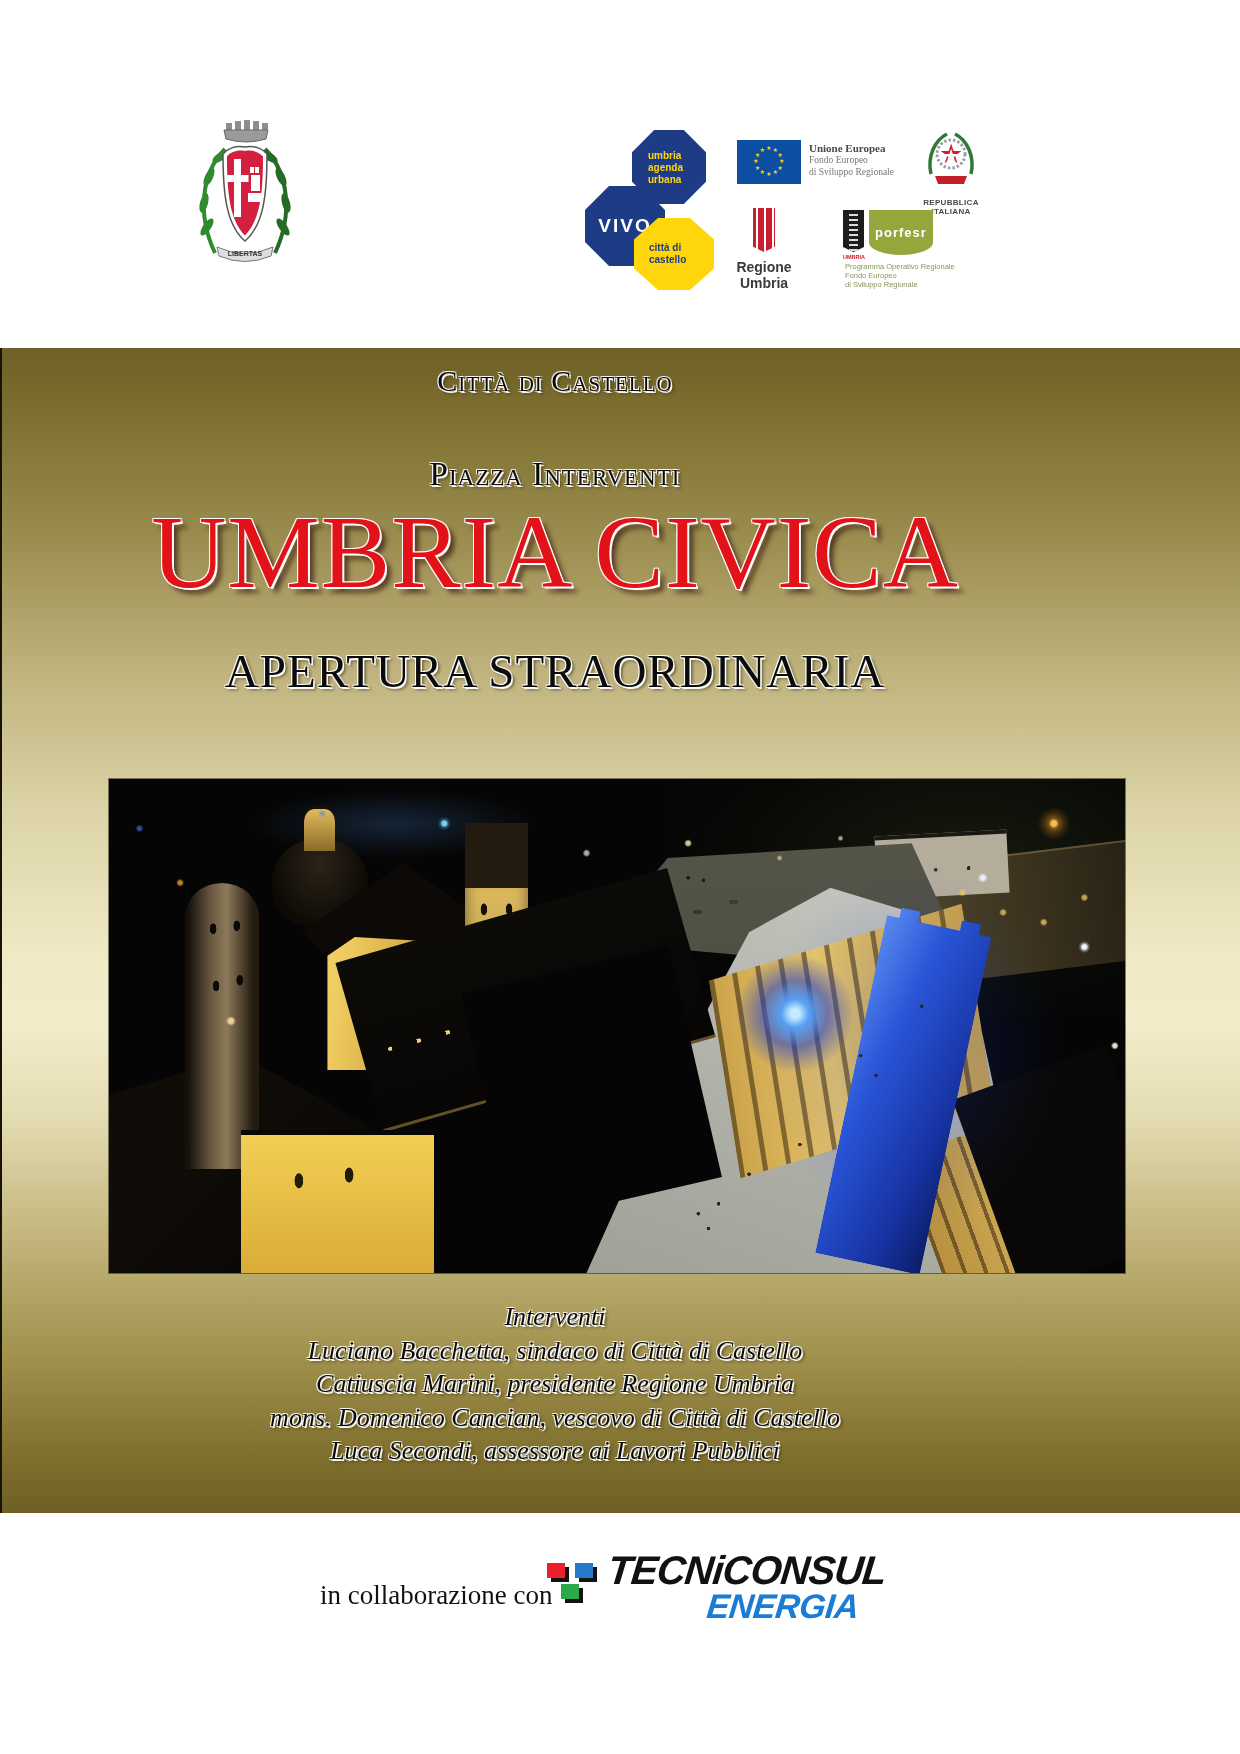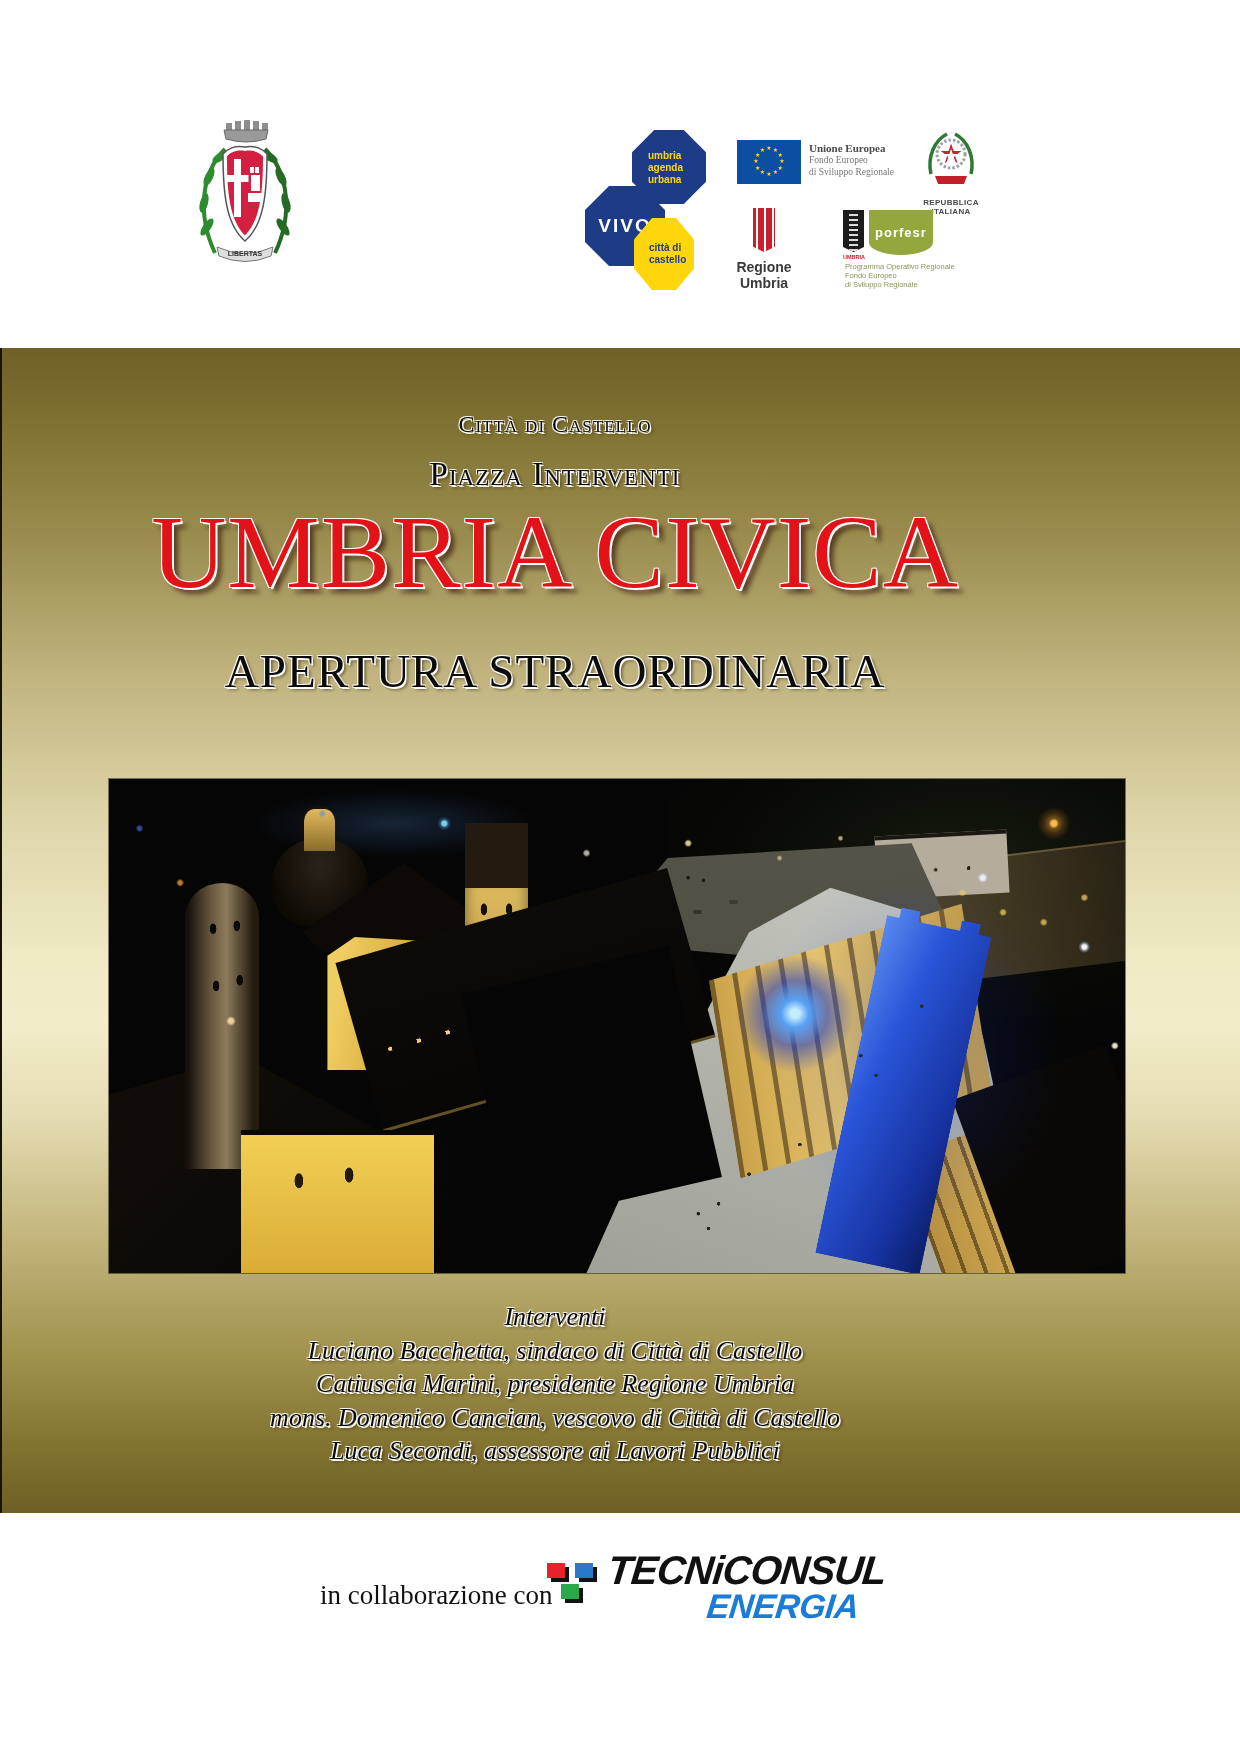--- a/index.html
+++ b/index.html
@@ -11,21 +11,21 @@
 
   .coa{position:absolute;left:193px;top:115px;width:104px;height:170px;}
 
   .vivo-cluster{position:absolute;left:585px;top:130px;width:125px;height:160px;}
   .oct{position:absolute;clip-path:polygon(30% 0,70% 0,100% 30%,100% 70%,70% 100%,30% 100%,0 70%,0 30%);
        font-family:"Liberation Sans",sans-serif;}
   .oct-top{left:47px;top:0;width:74px;height:74px;background:#1e3c86;color:#ffd60b;
            font-size:10px;font-weight:bold;line-height:12px;padding-top:20px;padding-left:16px;box-sizing:border-box;}
   .oct-vivo{left:0;top:56px;width:80px;height:80px;background:#1e3c86;color:#fff;
             display:flex;align-items:center;justify-content:center;font-size:19px;font-weight:bold;letter-spacing:2px;}
-  .oct-bottom{left:49px;top:88px;width:60px;height:72px;background:#ffd60b;color:#1e3c86;
+  .oct-bottom{left:49px;top:88px;width:80px;height:72px;background:#ffd60b;color:#1e3c86;
               font-size:10px;font-weight:bold;line-height:12px;padding-top:24px;padding-left:15px;box-sizing:border-box;}
 
   .eu-block{position:absolute;left:737px;top:140px;width:170px;height:60px;}
   .eu-flag{position:absolute;left:0;top:0;width:64px;height:44px;background:#0b4ea2;}
   .eu-text{position:absolute;left:72px;top:2px;font-family:Liberation Serif, serif;color:#555;}
   .eu-text .l1{font-size:11px;font-weight:bold;color:#4a4a4a;}
   .eu-text .l2,.eu-text .l3{font-size:9.5px;line-height:12px;color:#767676;}
 
   .rep-block{position:absolute;left:903px;top:128px;width:96px;height:92px;text-align:center;}
   .rep-caption{margin-top:2px;font-family:"Liberation Sans",sans-serif;font-size:8px;font-weight:bold;color:#4a4a4a;letter-spacing:0.3px;}
@@ -45,21 +45,21 @@
   .pf-green{position:absolute;left:26px;top:0;width:64px;height:45px;background:#93a73c;border-radius:0 0 50% 50%/0 0 28% 28%;
             display:flex;align-items:center;justify-content:center;color:#fff;font-size:13px;font-weight:bold;letter-spacing:1px;}
   .pf-caption{position:absolute;left:2px;top:52px;font-size:7.5px;line-height:9px;color:#89955a;white-space:nowrap;}
 
   
   .band{position:absolute;left:0;top:348px;width:1240px;height:1165px;border-left:2px solid #181405;box-sizing:border-box;
     background:linear-gradient(180deg,#6e6027 0%,#7e7030 6%,#9a8c4e 16%,#c0b37e 28%,#ddd5a8 40%,#efe9c4 52%,#f2ecca 58%,#e4dcb2 66%,#c4b67e 76%,#a2934f 86%,#80702e 95%,#6e5f25 100%);}
   .band-text{position:absolute;left:0;width:1106px;text-align:center;color:#0b0b0b;}
   .emboss{text-shadow:-1px -1px 0 rgba(255,255,255,0.85),1px -1px 0 rgba(255,255,255,0.7),
           -1px 1px 0 rgba(255,255,255,0.8),1.5px 1.5px 0 rgba(255,255,255,0.95),3px 3px 3px rgba(40,30,0,0.55);}
-  .city-line{top:16px;font-size:24px;font-variant:small-caps;letter-spacing:1px;margin-top:47px;}
+  .city-line{top:16px;font-size:30px;font-variant:small-caps;letter-spacing:1px;}
   .date-line{top:54px;font-size:36px;font-weight:bold;}
   .loc-line{top:108px;font-size:33px;font-variant:small-caps;letter-spacing:1px;}
   .main-title{top:518px;position:absolute;left:0;width:1106px;text-align:center;line-height:1;
     font-size:104px;color:#e31118;letter-spacing:1px;
     text-shadow:-1px -1px 0 rgba(255,255,255,0.9),1px -1px 0 rgba(255,255,255,0.9),
     -1px 1px 0 rgba(255,255,255,0.9),2px 2px 0 #ffffff,6px 6px 5px rgba(40,5,0,0.6);}
   .main-title{top:152px;}
   .sub-title{top:296px;font-size:47px;letter-spacing:1px;}
   .speakers{top:952px;font-size:26px;line-height:33.5px;font-style:italic;}
 

